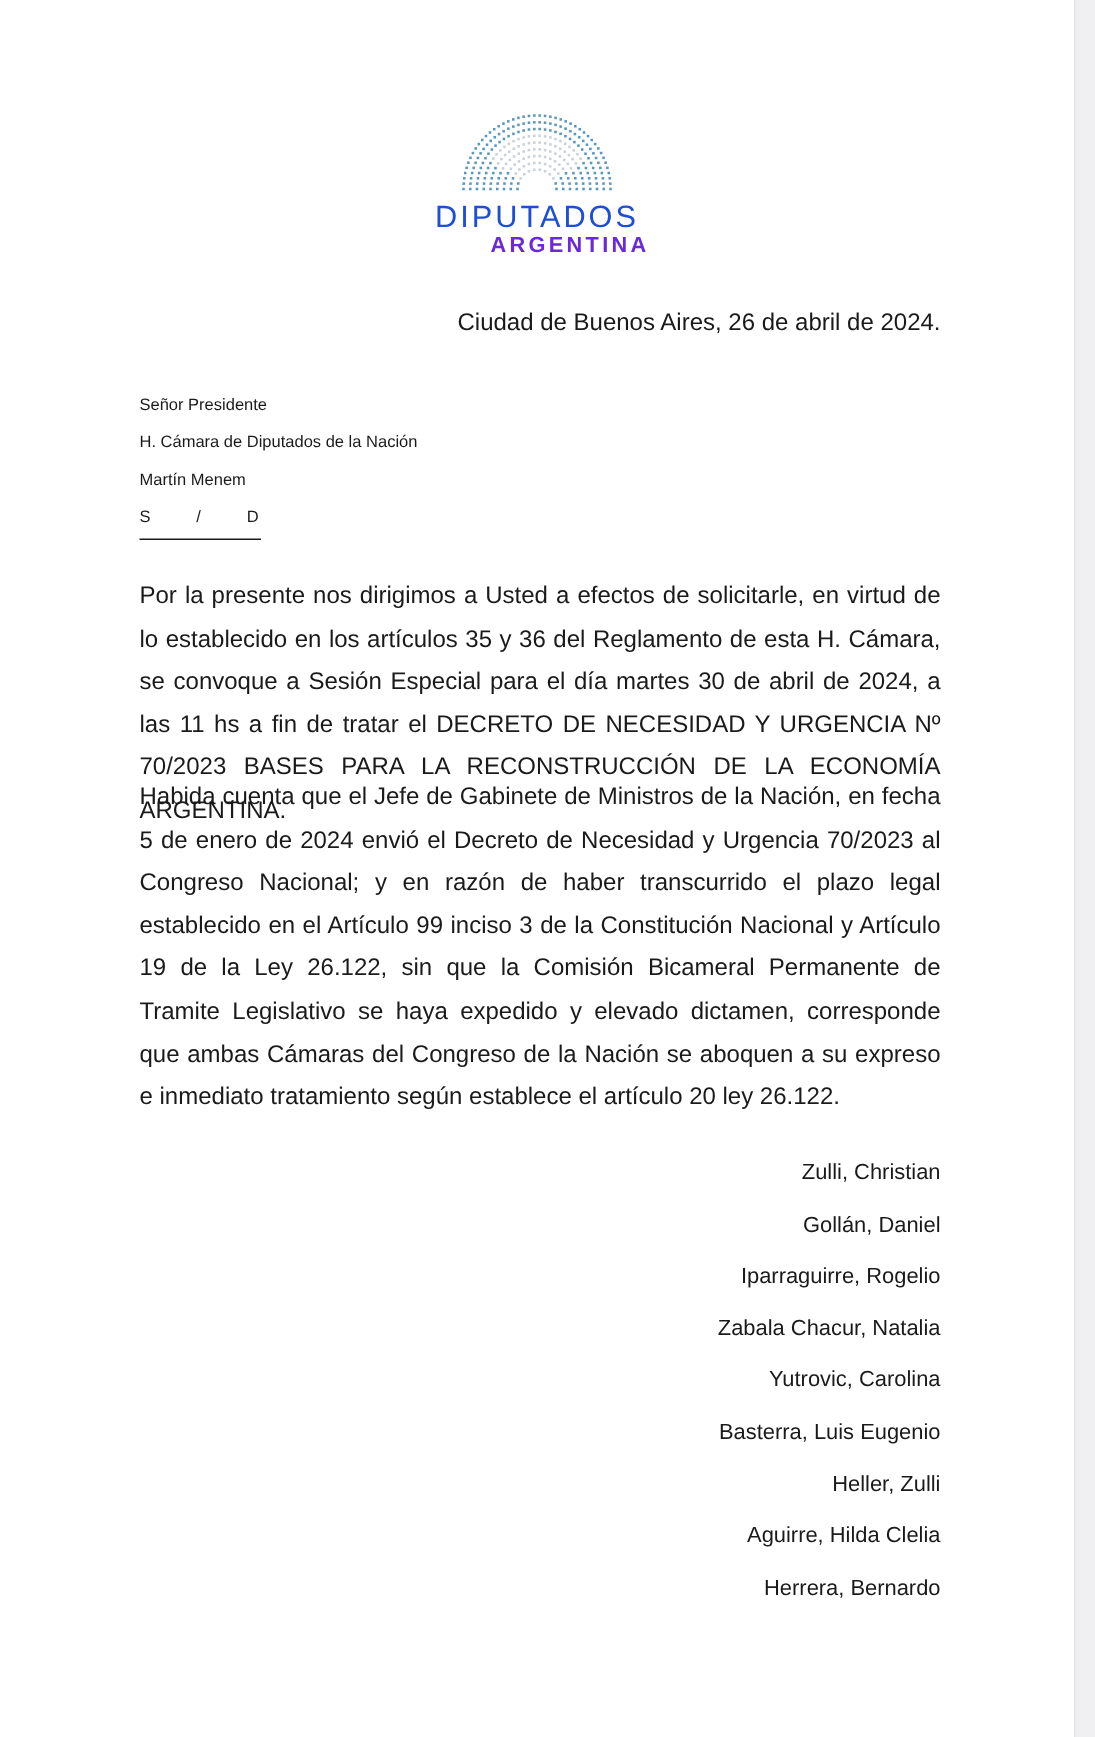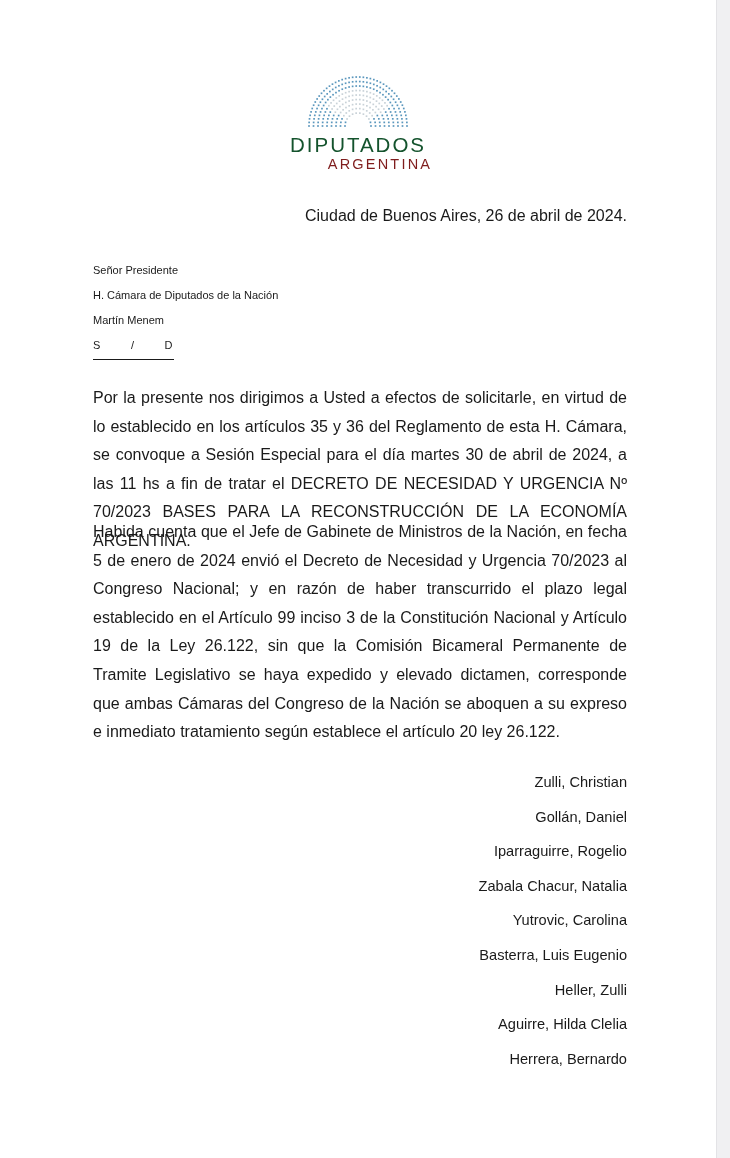--- a/index.html
+++ b/index.html
@@ -44,30 +44,30 @@
   .logo-mark {
     display: block;
     margin: 0 auto;
     width: 104px;
     height: 56px;
   }
   .logo-word {
     margin-top: 6px;
     font-size: 20.5px;
     letter-spacing: 2.0px;
-    color: #14532d;
+    color: #1d4ed8;
     font-weight: 400;
     line-height: 1.05;
   }
   .logo-sub {
     margin-top: 1px;
     font-size: 14.5px;
     letter-spacing: 2.2px;
-    color: #7f1d1d;
-    font-weight: 400;
+    color: #6d28d9;
+    font-weight: 700;
     line-height: 1.1;
     margin-left: 44px;
   }
 
   
   .doc-body {
     position: absolute;
     left: 93px;
     top: 0;
     width: 534px;

